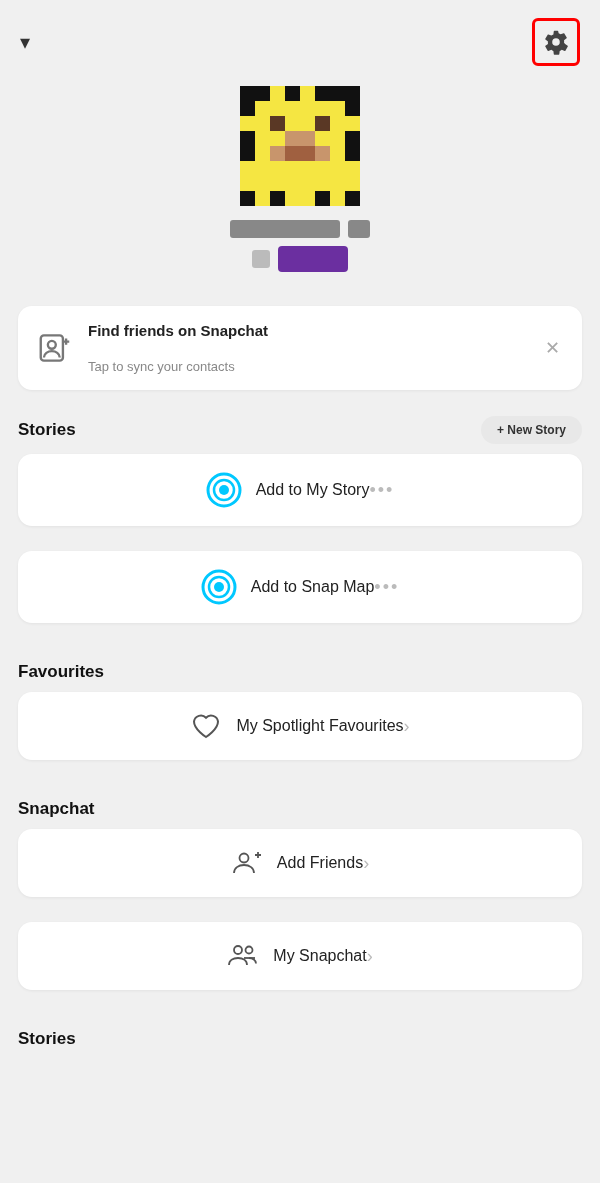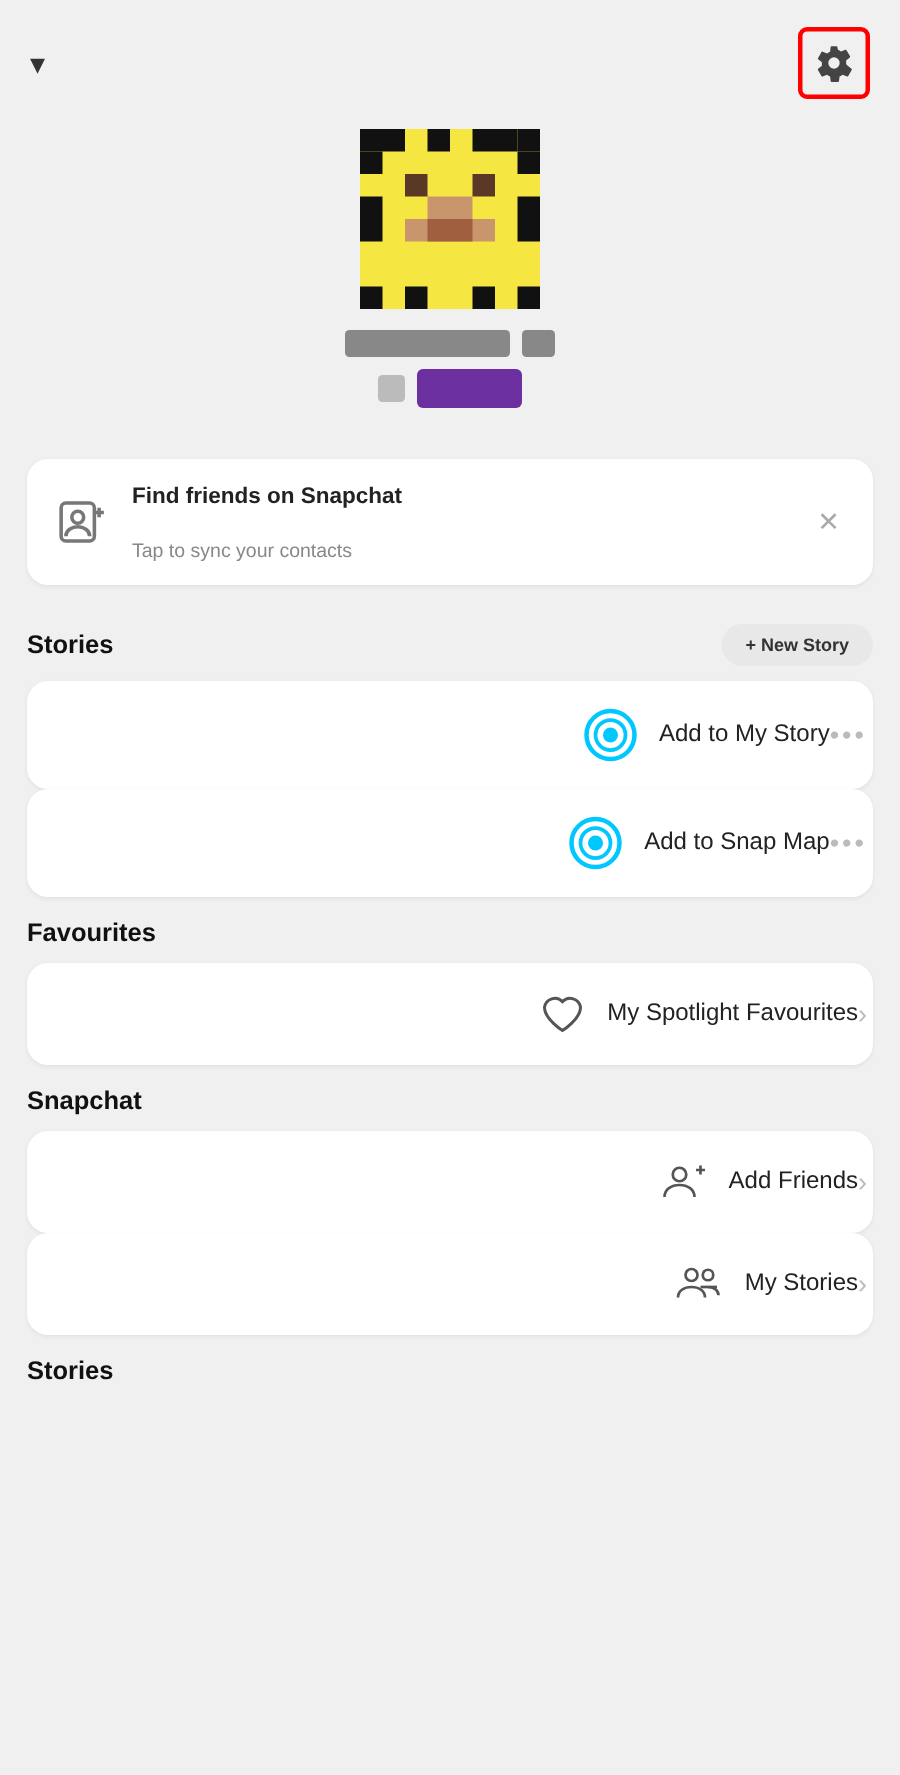--- a/index.html
+++ b/index.html
@@ -164,25 +164,25 @@
       cursor: pointer;
       display: flex;
       align-items: center;
       gap: 4px;
     }
 
     
     .card {
       background: white;
       border-radius: 14px;
-      margin: 0 18px 0 18px;
-      padding: 18px 4px;
-      display: flex;
-      align-items: center;
-      justify-content: flex-end;
+      margin: 0 18px 25px 18px;
+      padding: 18px 14px;
+      display: flex;
+      align-items: center;
+      justify-content: center;
       box-shadow: 0 1px 3px rgba(0,0,0,0.06);
     }
     .card-left {
       display: flex;
       align-items: center;
       gap: 14px;
     }
     .card-label {
       font-size: 16px;
       font-weight: 500;
@@ -373,21 +373,21 @@
 
 <div class="card">
   <div class="card-left">
     <svg class="people-icon" viewBox="0 0 32 32" fill="none" stroke="#555" stroke-width="1.8">
       <circle cx="11" cy="10" r="4"></circle>
       <path d="M2 25c0-4.5 4-7 9-7s9 2.5 9 7"></path>
       <circle cx="22" cy="10" r="3.5"></circle>
       <path d="M22 18c3.5 0 7 2 7 5.5"></path>
       <line x1="17" y1="18" x2="28" y2="18" stroke-dasharray="0"></line>
     </svg>
-    <span class="card-label">My Stories</span>
+    <span class="card-label">My Snapchat</span>
   </div>
   <span class="chevron-right">›</span>
 </div>
 
 <div class="section-gap"></div>
 
 <div class="bitmoji-section">
   <span class="bitmoji-title">Stories</span>
 </div>
 

